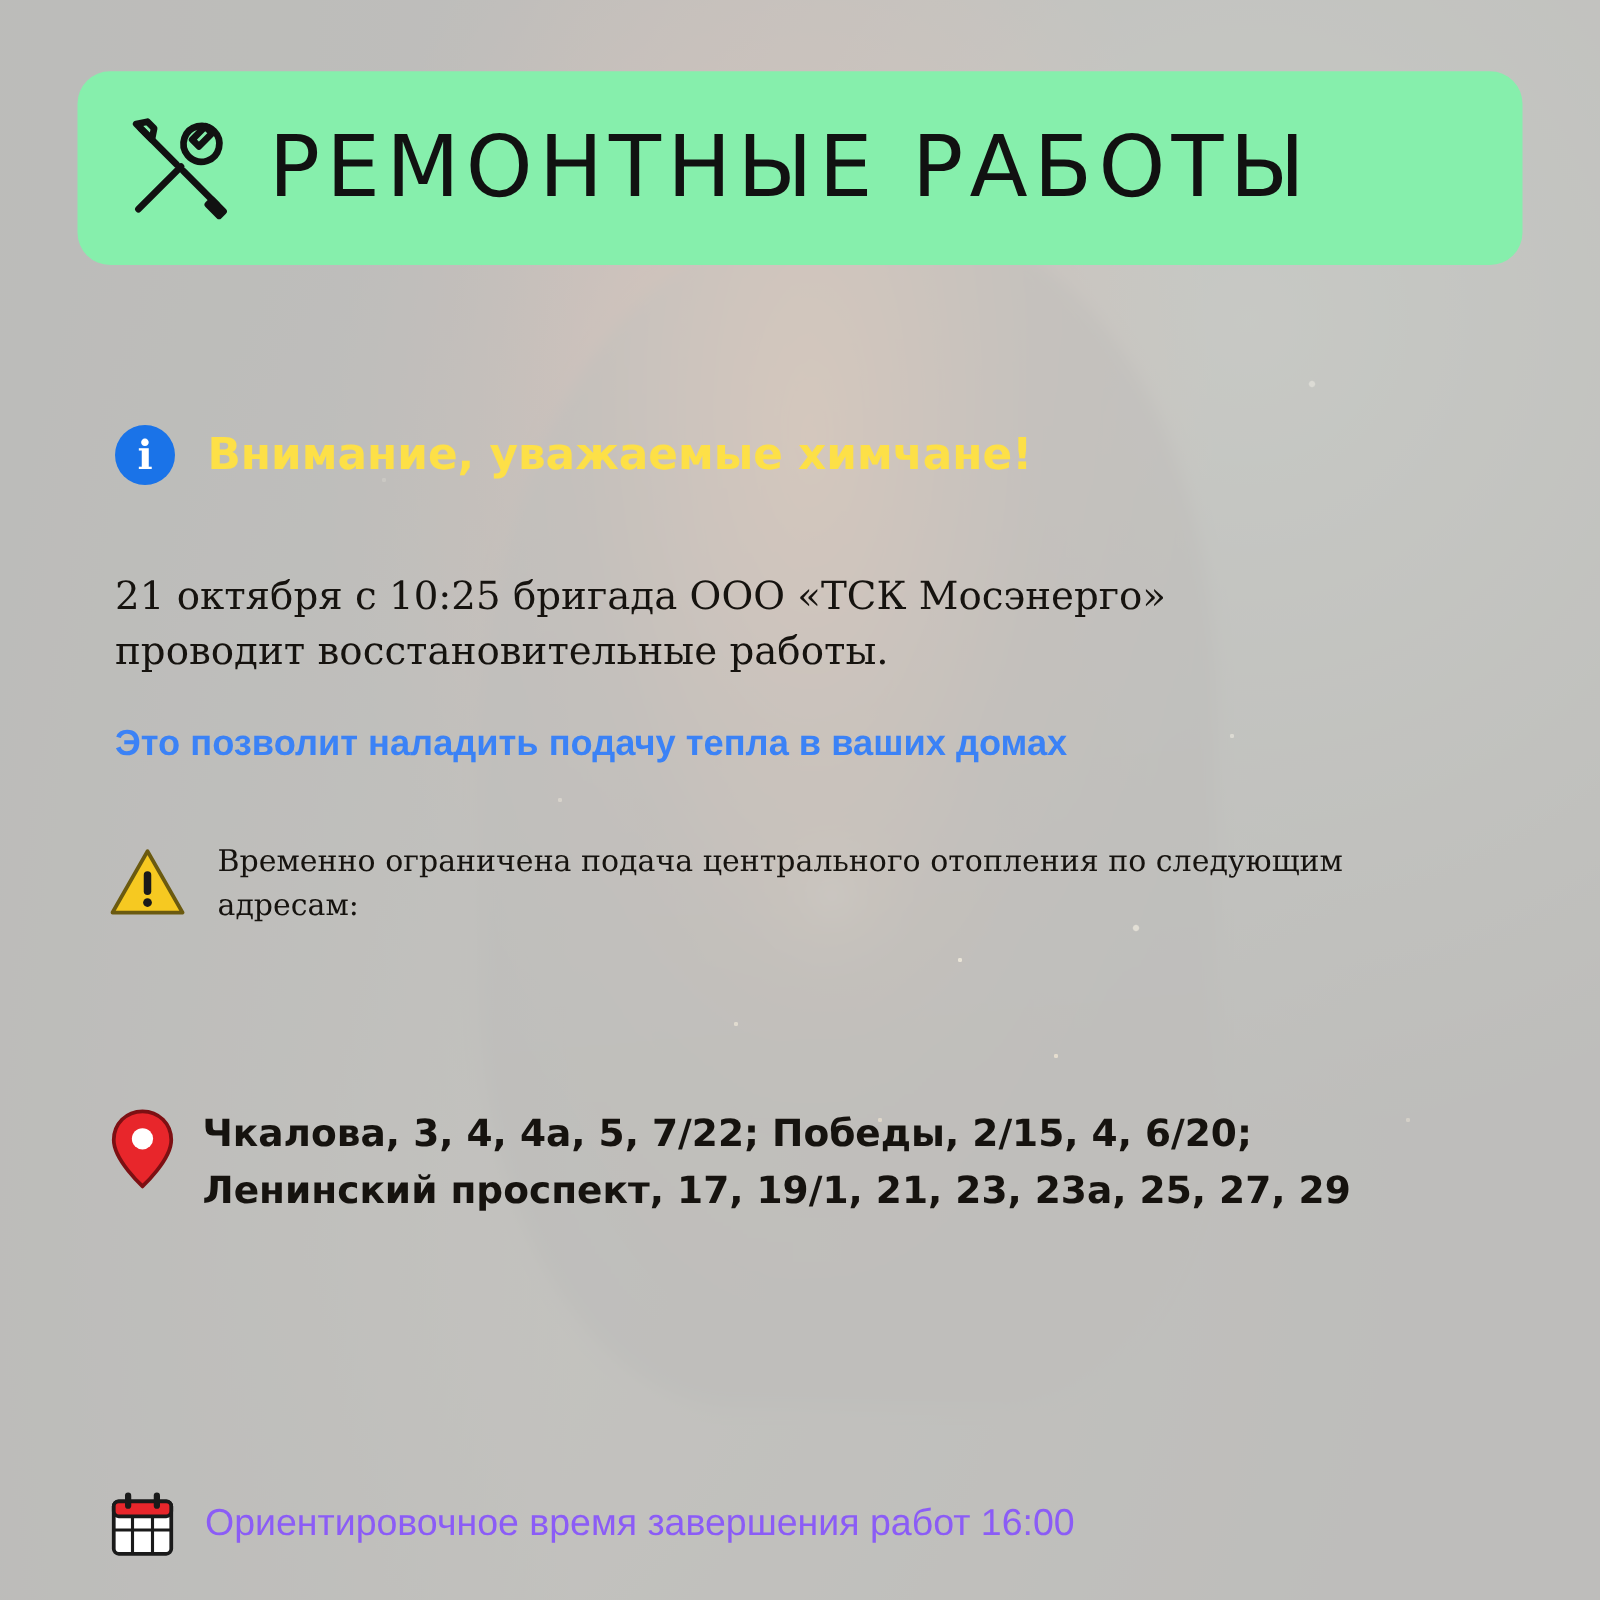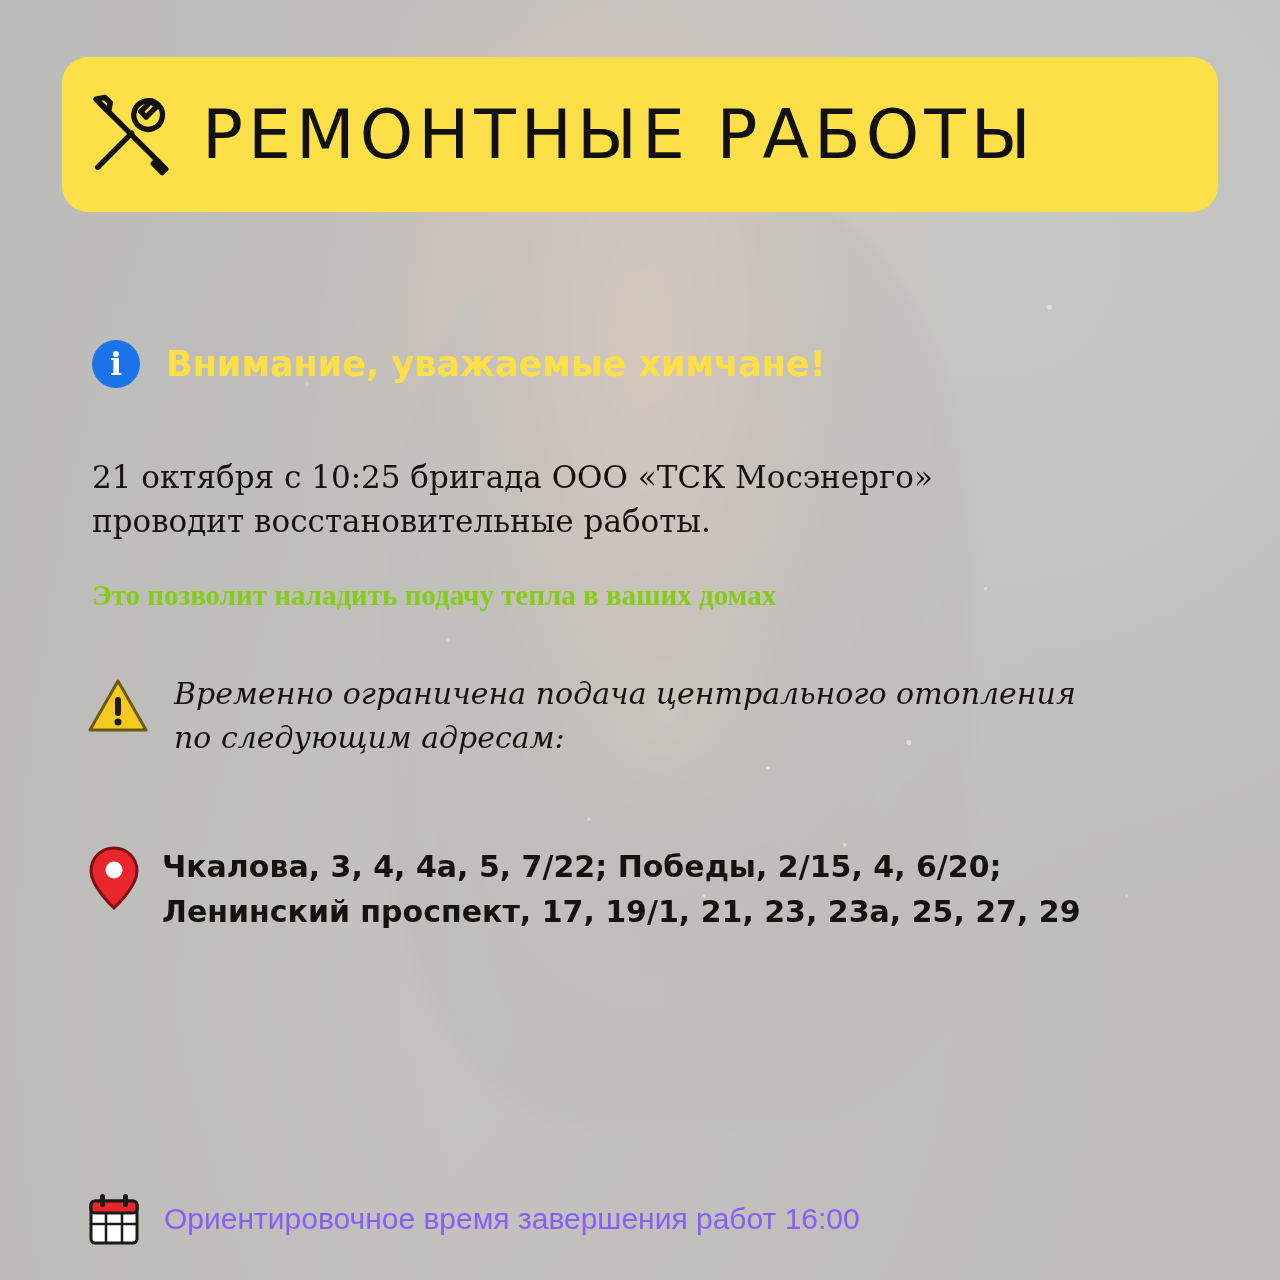--- a/index.html
+++ b/index.html
@@ -78,25 +78,25 @@
     padding: 0;
   }
 
   
   .title-bar {
     position: absolute;
     left: 62px;
     top: 57px;
     right: 62px;
     height: 155px;
-    background: #fde047;
+    background: #86efac;
     border-radius: 26px;
     display: flex;
     align-items: center;
-    padding-left: 22px;
+    padding-left: 35px;
     gap: 26px;
   }
 
   .title-icon {
     width: 92px;
     height: 86px;
     flex: 0 0 auto;
     display: block;
   }
 
@@ -153,47 +153,46 @@
 
   .para p {
     font-size: 31px;
     line-height: 1.42;
     color: #16130f;
     font-family: "DejaVu Serif", serif;
   }
 
   .para .bold-line {
     margin-top: 32px;
-    font-family: Liberation Serif, serif;
+    font-family: Liberation Sans, sans-serif;
     font-weight: bold;
     font-size: 29px;
-    color: #84cc16;
+    color: #3b82f6;
     line-height: 1.4;
   }
 
   .warn {
     left: 88px;
     top: 672px;
     gap: 26px;
     width: 1030px;
   }
 
   .warn-icon { width: 60px; height: 56px; flex: 0 0 auto; margin-top: 6px; }
 
   .warn-text {
-    font-size: 30px;
+    font-size: 24px;
     line-height: 1.45;
     color: #16130f;
     font-family: "DejaVu Serif", serif;
-    font-style: italic;
   }
 
   .addr {
     left: 88px;
-    top: 844px;
+    top: 885px;
     gap: 22px;
     width: 1060px;
   }
 
   .pin-icon { width: 52px; height: 64px; flex: 0 0 auto; margin-top: 2px; }
 
   .addr-text {
     font-size: 30px;
     line-height: 1.5;
     font-weight: bold;

